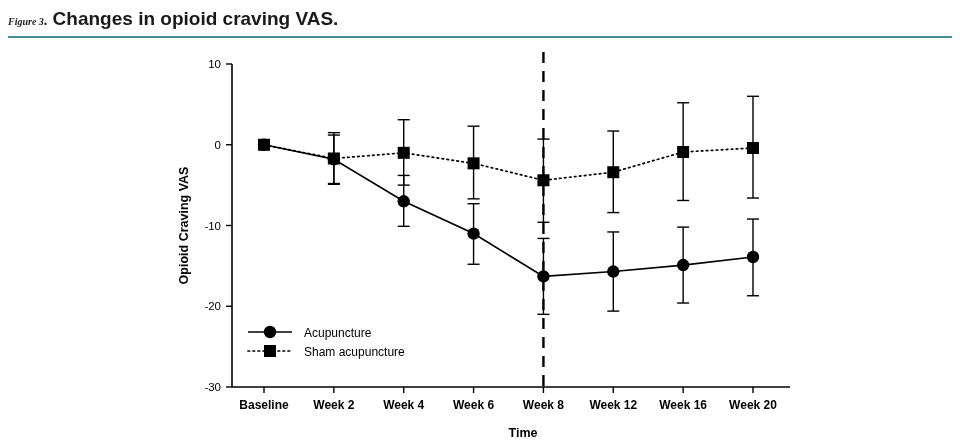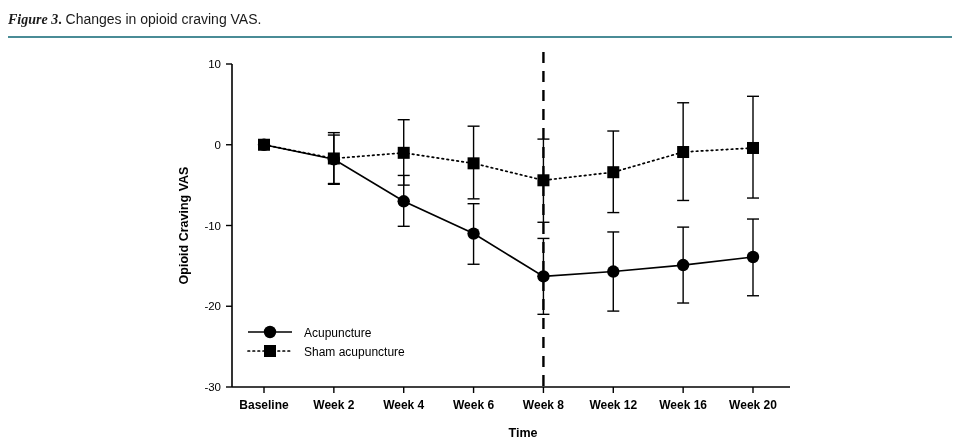--- a/index.html
+++ b/index.html
@@ -26,31 +26,32 @@
     top: 10px;
     width: 944px;
     font-size: 13.5px;
     line-height: 18px;
     color: #1a1a1a;
   }
   #caption .fig-label {
     font-family: "Liberation Serif", serif;
     font-style: italic;
     font-weight: bold;
-    font-size: 14px;
+    font-size: 10px;
   }
   #caption .fig-dot {
     font-family: "Liberation Serif", serif;
     font-weight: bold;
     font-size: 14px;
     font-style: normal;
   }
   #caption .cap-text {
     font-family: "Liberation Sans", sans-serif;
-    font-size: 14px;
+    font-size: 19px;
+    font-weight: bold;
   }
   #caption-rule {
     position: absolute;
     left: 8px;
     top: 36px;
     width: 944px;
     height: 2px;
     background: #4a8c96;
   }
   

